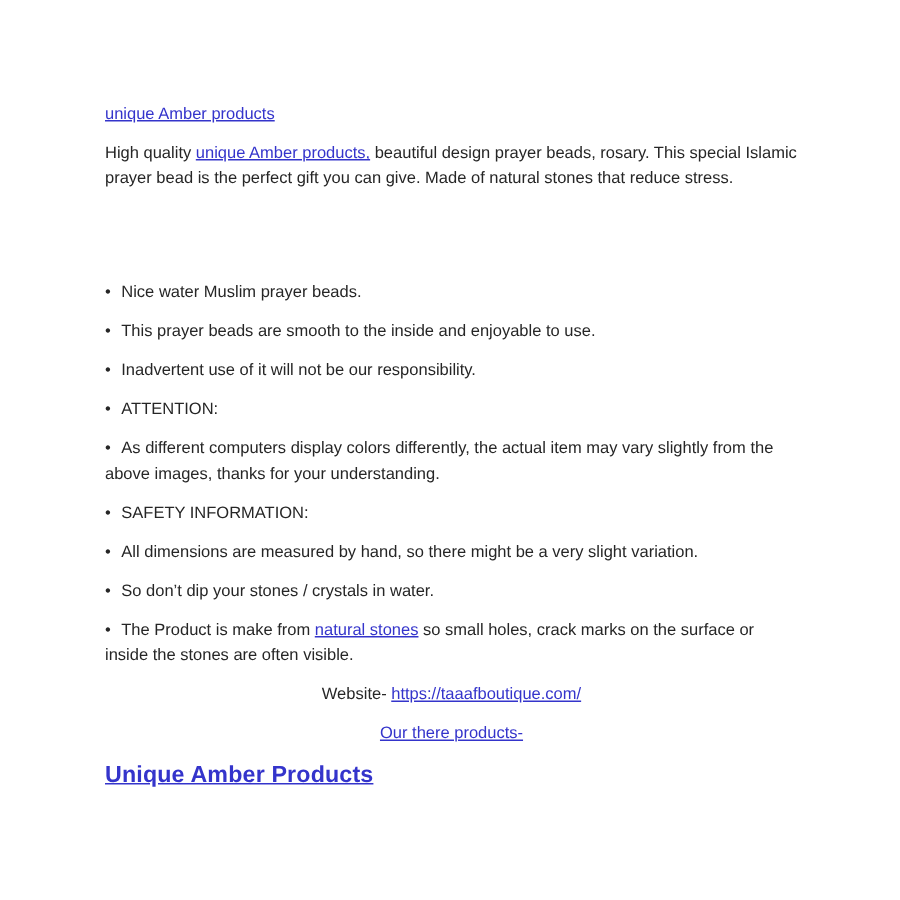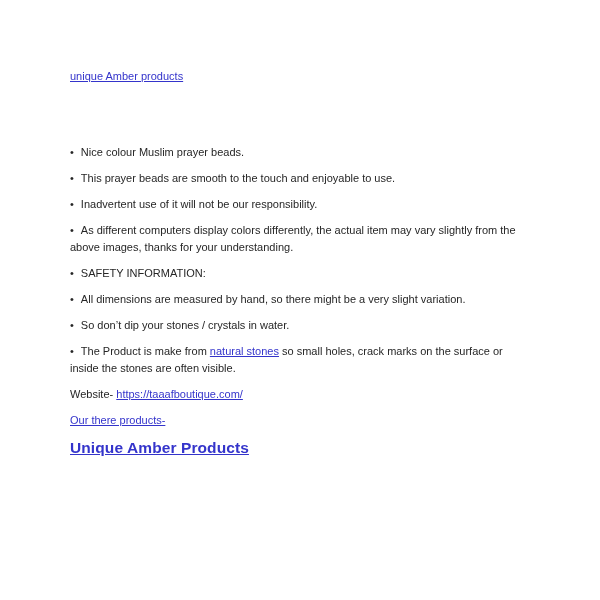--- a/index.html
+++ b/index.html
@@ -18,43 +18,45 @@
   }
   .para { margin: 0 0 9px 0; }
   .spacer { height: 50px; }
   .link {
     color: #3434cb;
     text-decoration: underline;
     cursor: pointer;
   }
   .bullet-item { margin: 0 0 9px 0; }
   .bullet-marker { margin-right: 7px; color: #262626; }
-  .footer-line { margin: 0 0 9px 0; }
+  .footer-line { margin: 0 0 9px 0; text-align: center; }
   .bottom-heading {
     margin: 3px 0 0 0;
     font-size: 15.5px;
     line-height: 20px;
     font-weight: 700;
     letter-spacing: 0.1px;
   }
 </style>
 </head>
 <body>
 
 <div class="page">
 
   <p class="para"><span class="link">unique Amber products</span></p>
 
+  <p class="para"><span>High quality </span><span class="link">unique Amber products,</span><span> beautiful design prayer beads, rosary. This special Islamic prayer bead is the perfect gift you can give. Made of natural stones that reduce stress.</span></p>
 
   <div class="spacer"></div>
 
   <div>
-    <p class="bullet-item"><span class="bullet-marker">•</span><span>Nice colour Muslim prayer beads.</span></p>
-    <p class="bullet-item"><span class="bullet-marker">•</span><span>This prayer beads are smooth to the touch and enjoyable to use.</span></p>
+    <p class="bullet-item"><span class="bullet-marker">•</span><span>Nice water Muslim prayer beads.</span></p>
+    <p class="bullet-item"><span class="bullet-marker">•</span><span>This prayer beads are smooth to the inside and enjoyable to use.</span></p>
     <p class="bullet-item"><span class="bullet-marker">•</span><span>Inadvertent use of it will not be our responsibility.</span></p>
+    <p class="bullet-item"><span class="bullet-marker">•</span><span>ATTENTION:</span></p>
     <p class="bullet-item"><span class="bullet-marker">•</span><span>As different computers display colors differently, the actual item may vary slightly from the above images, thanks for your understanding.</span></p>
     <p class="bullet-item"><span class="bullet-marker">•</span><span>SAFETY INFORMATION:</span></p>
     <p class="bullet-item"><span class="bullet-marker">•</span><span>All dimensions are measured by hand, so there might be a very slight variation.</span></p>
     <p class="bullet-item"><span class="bullet-marker">•</span><span>So don’t dip your stones / crystals in water.</span></p>
     <p class="bullet-item"><span class="bullet-marker">•</span><span>The Product is make from </span><span class="link">natural stones</span><span> so small holes, crack marks on the surface or inside the stones are often visible.</span></p>
   </div>
 
   <p class="footer-line"><span>Website- </span><span class="link">https://taaafboutique.com/</span></p>
 
   <p class="footer-line"><span class="link">Our there products-</span></p>

